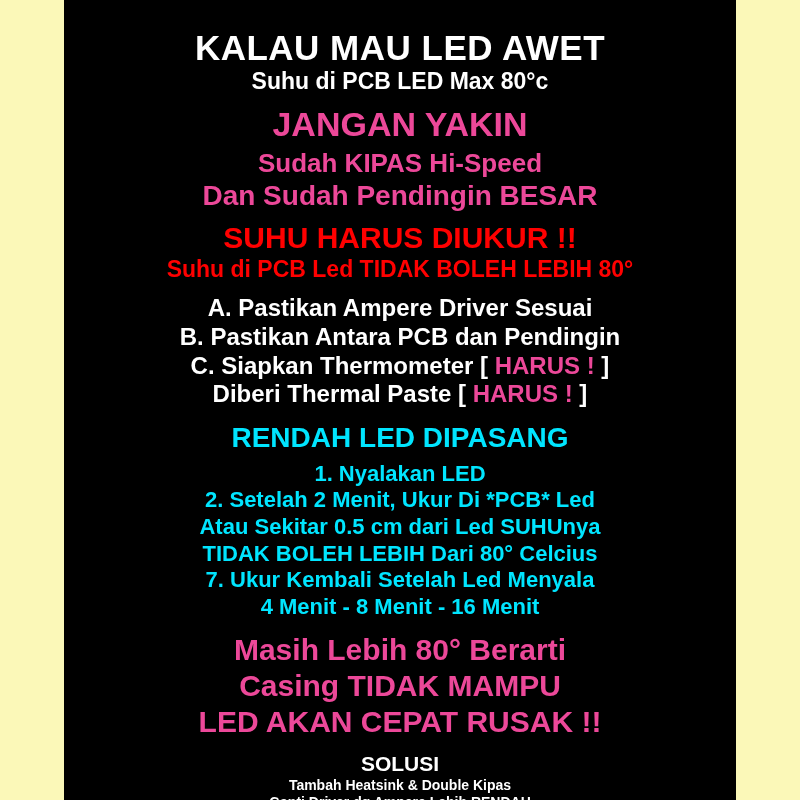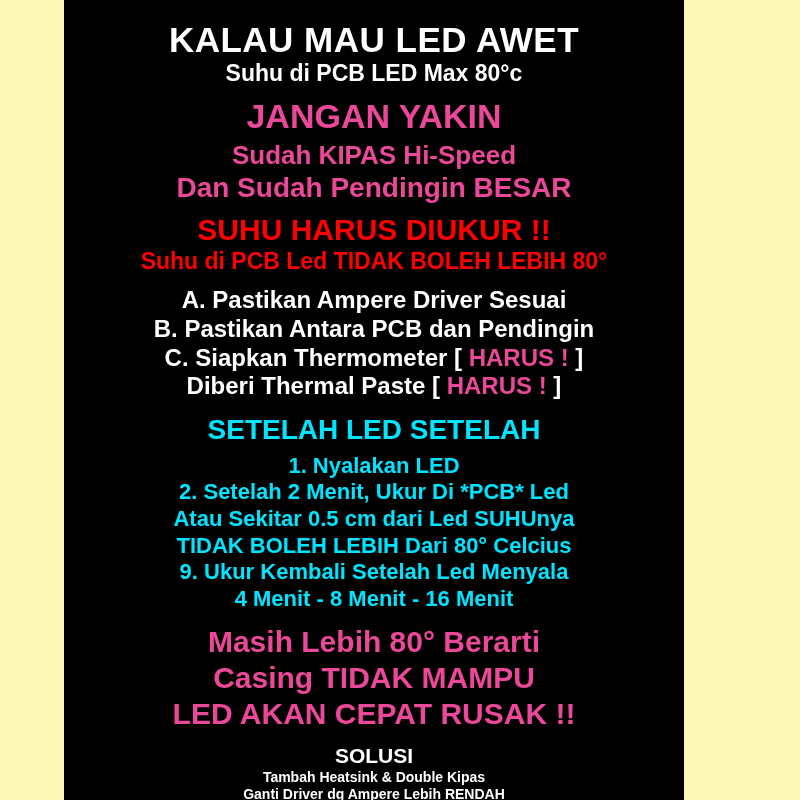--- a/index.html
+++ b/index.html
@@ -15,25 +15,25 @@
     position: relative;
     width: 800px;
     height: 800px;
     background: #fbf8b8;
     box-sizing: border-box;
   }
   .panel {
     position: absolute;
     left: 64px;
     top: 0;
-    width: 620px;
+    width: 672px;
     height: 800px;
     background: #000000;
     box-sizing: border-box;
-    padding: 16px 16px 6px 16px;
+    padding: 24px 16px 6px 16px;
     text-align: center;
     overflow: hidden;
   }
   .line {
     white-space: nowrap;
     line-height: 1.12;
   }
   .white { color: #ffffff; }
   .yellow { color: #ec4899; }
   .red { color: #ff0000; }
@@ -139,27 +139,27 @@
       <span>Pastikan Antara PCB dan Pendingin</span>
     </div>
     <div class="line t-abc white">
       <span>C.</span>
       <span>Siapkan Thermometer [ </span><span class="yellow">HARUS !</span><span> ]</span>
     </div>
     <div class="line t-abc white">
       <span>Diberi Thermal Paste [ </span><span class="yellow">HARUS !</span><span> ]</span>
     </div>
 
-    <div class="line t-setelah cyan">SETELAH LED SETELAH</div>
+    <div class="line t-setelah cyan">RENDAH LED DIPASANG</div>
 
     <div class="line t-step step-first cyan">1. Nyalakan LED</div>
     <div class="line t-step cyan">2. Setelah 2 Menit, Ukur Di *PCB* Led</div>
     <div class="line t-step cyan">Atau Sekitar 0.5 cm dari Led SUHUnya</div>
     <div class="line t-step cyan">TIDAK BOLEH LEBIH Dari 80° Celcius</div>
-    <div class="line t-step cyan">9. Ukur Kembali Setelah Led Menyala</div>
+    <div class="line t-step cyan">7. Ukur Kembali Setelah Led Menyala</div>
     <div class="line t-step cyan">4 Menit - 8 Menit - 16 Menit</div>
 
     <div class="line t-masih yellow">Masih Lebih 80° Berarti</div>
     <div class="line t-masih2 yellow">Casing TIDAK MAMPU</div>
     <div class="line t-masih2 yellow">LED AKAN CEPAT RUSAK !!</div>
 
     <div class="line t-solusi-head white">SOLUSI</div>
     <div class="line t-solusi white">Tambah Heatsink &amp; Double Kipas</div>
     <div class="line t-solusi white">Ganti Driver dg Ampere Lebih RENDAH</div>
 

